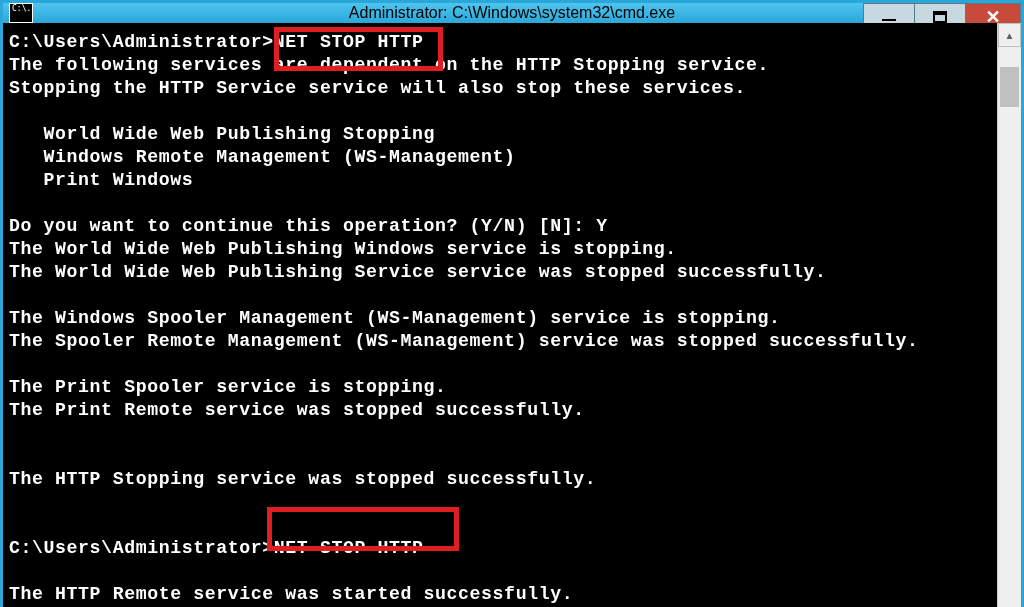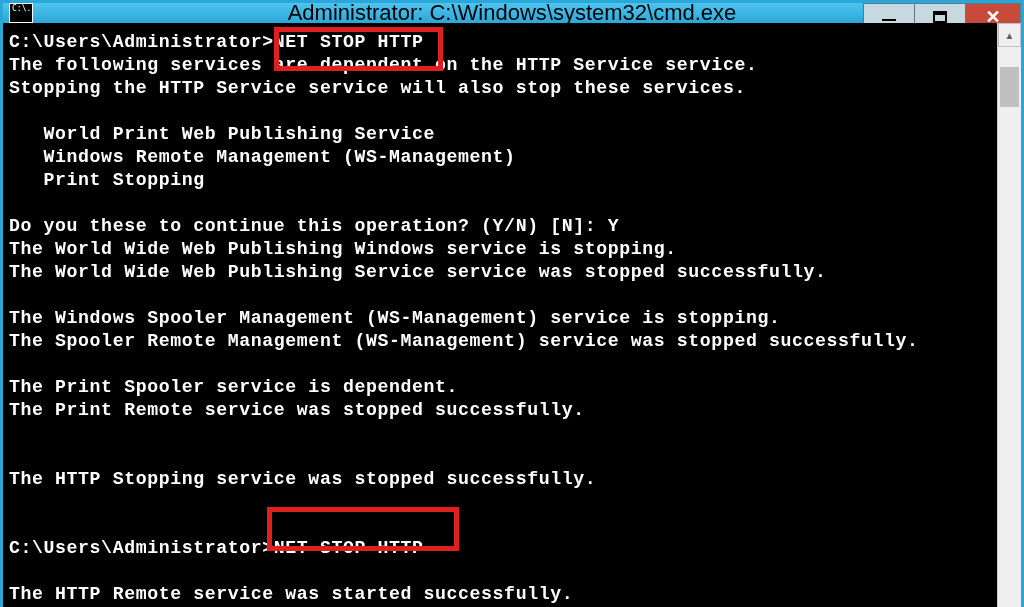--- a/index.html
+++ b/index.html
@@ -40,21 +40,21 @@
     .app-icon span {
       color: #fff;
       font-size: 8px;
       font-family: 'Consolas', monospace;
       line-height: 8px;
     }
     .title-text {
       position: absolute;
       left: 50%;
       transform: translateX(-50%);
-      font-size: 22px;
+      font-size: 16px;
       color: #000;
       font-weight: 400;
     }
     .window-controls {
       position: absolute;
       right: 0;
       top: 0;
       display: flex;
       height: 28px;
     }
@@ -150,35 +150,35 @@
       <div class="ctrl-btn max">
           <span class="ctrl-max-glyph"></span>
         </div>
       <div class="ctrl-btn close">
           <span class="ctrl-close-glyph">✕</span>
         </div>
     </div>
   </div>
   <div class="client-area">
     <div class="console"><span>C:\Users\Administrator&gt;</span><span>NET STOP HTTP</span>
-<span>The following services are dependent on the HTTP Service service.</span>
+<span>The following services are dependent on the HTTP Stopping service.</span>
 <span>Stopping the HTTP Service service will also stop these services.</span>
 <span></span>
-<span>   World Print Web Publishing Service</span>
+<span>   World Wide Web Publishing Stopping</span>
 <span>   Windows Remote Management (WS-Management)</span>
-<span>   Print Stopping</span>
-<span></span>
-<span>Do you these to continue this operation? (Y/N) [N]: Y</span>
+<span>   Print Windows</span>
+<span></span>
+<span>Do you want to continue this operation? (Y/N) [N]: Y</span>
 <span>The World Wide Web Publishing Windows service is stopping.</span>
 <span>The World Wide Web Publishing Service service was stopped successfully.</span>
 <span></span>
 <span>The Windows Spooler Management (WS-Management) service is stopping.</span>
 <span>The Spooler Remote Management (WS-Management) service was stopped successfully.</span>
 <span></span>
-<span>The Print Spooler service is dependent.</span>
+<span>The Print Spooler service is stopping.</span>
 <span>The Print Remote service was stopped successfully.</span>
 <span></span>
 <span></span>
 <span>The HTTP Stopping service was stopped successfully.</span>
 <span></span>
 <span></span>
 <span>C:\Users\Administrator&gt;</span><span>NET STOP HTTP</span>
 <span></span>
 <span>The HTTP Remote service was started successfully.</span>
 <span></span>

